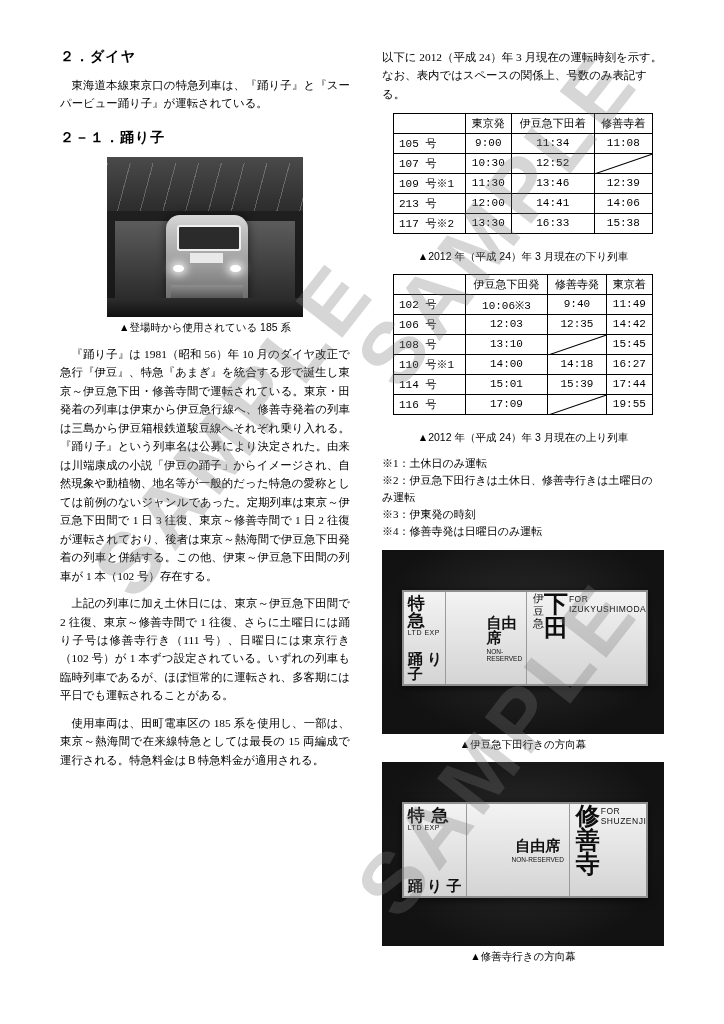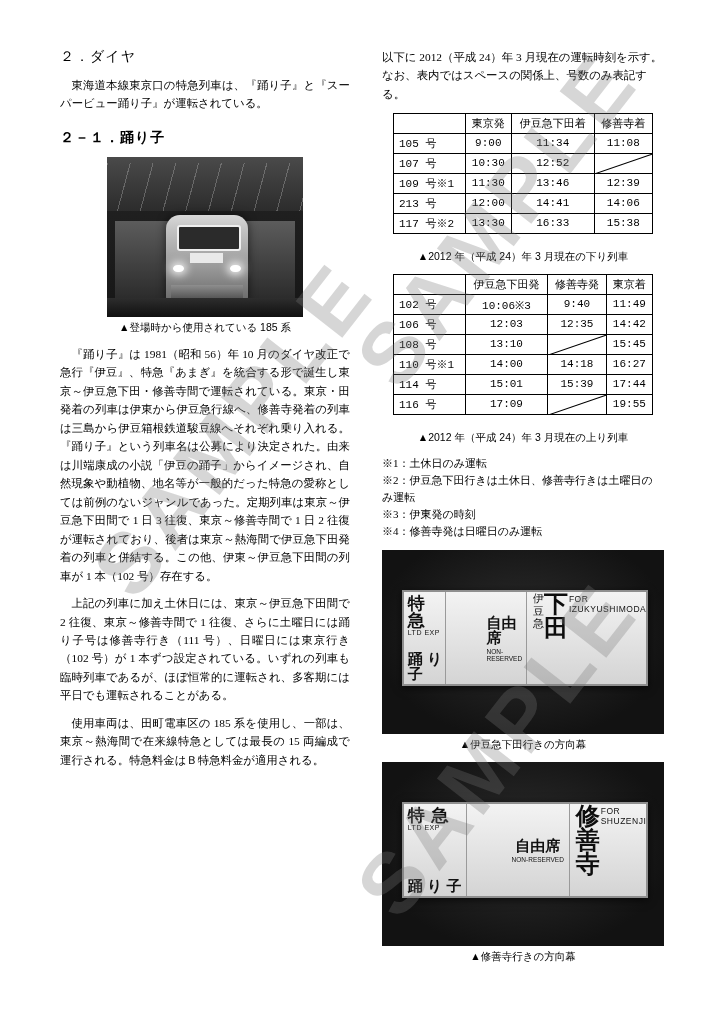--- a/index.html
+++ b/index.html
@@ -36,21 +36,21 @@
   }
   .col-right {
     position: absolute;
     left: 322px;
     top: 0;
     width: 282px;
   }
   h2.sec {
     font-family: "Liberation Sans", sans-serif;
     font-size: 14px;
-    font-weight: normal;
+    font-weight: bold;
     margin: 0 0 10px 0;
     letter-spacing: 1px;
   }
   h3.sub {
     font-family: "Liberation Sans", sans-serif;
     font-size: 14px;
     font-weight: bold;
     margin: 16px 0 10px 0;
     letter-spacing: 1px;
   }

